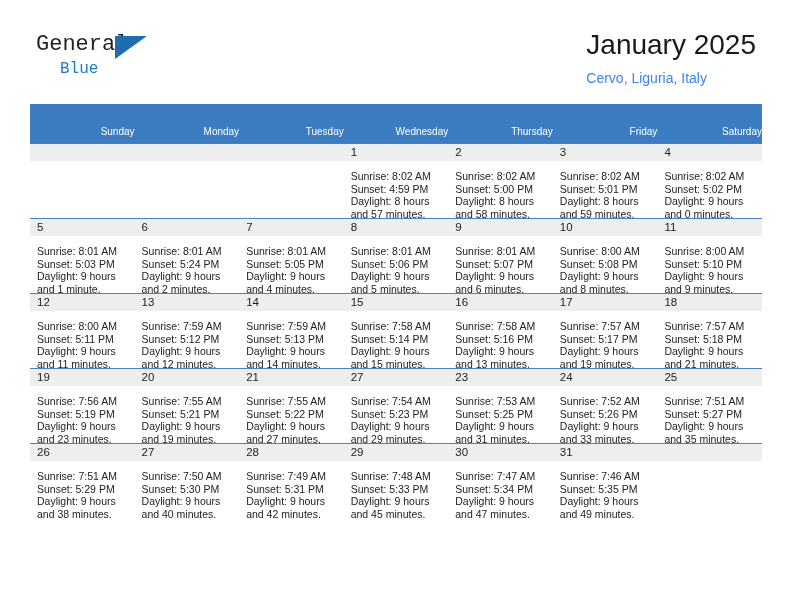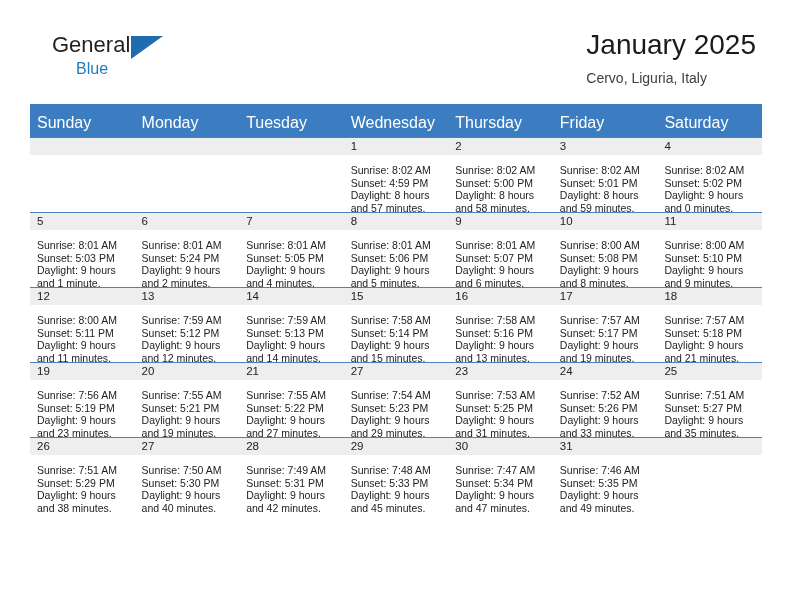--- a/index.html
+++ b/index.html
@@ -24,24 +24,25 @@
   
   .header {
     position: absolute;
     left: 0;
     top: 0;
     width: 792px;
     height: 100px;
   }
   .logo {
     position: absolute;
-    left: 52px;
+    left: 36px;
     top: 32px;
     width: 140px;
     height: 52px;
+    font-family: Liberation Mono, monospace;
   }
   .logo-general {
     position: absolute;
     left: 0;
     top: 0;
     font-size: 22px;
     letter-spacing: 0px;
     color: #231f20;
     line-height: 26px;
     white-space: nowrap;
@@ -72,42 +73,42 @@
     text-align: left;
   }
   .cal-title {
     font-size: 28px;
     color: #1a1a1a;
     line-height: 34px;
     white-space: nowrap;
   }
   .cal-subtitle {
     font-size: 14px;
-    color: #404040;
+    color: #3b82f6;
     line-height: 20px;
     margin-top: 6px;
     white-space: nowrap;
   }
 
   
   .calendar {
     position: absolute;
     left: 30px;
     top: 104px;
     width: 732px;
     border-collapse: collapse;
     table-layout: fixed;
   }
   .calendar th {
     background: #3b7dc0;
     color: #ffffff;
-    font-size: 16px;
+    font-size: 10px;
     font-weight: normal;
-    text-align: left;
-    padding: 10px 0 5px 7px;
+    text-align: right;
+    padding: 20px 0 5px 7px;
     height: 14px;
     border: none;
   }
   .calendar td {
     vertical-align: top;
     padding: 0;
     height: 74px;
     border-top: 1px solid #4a82c0;
     border-bottom: none;
     background: #ffffff;

